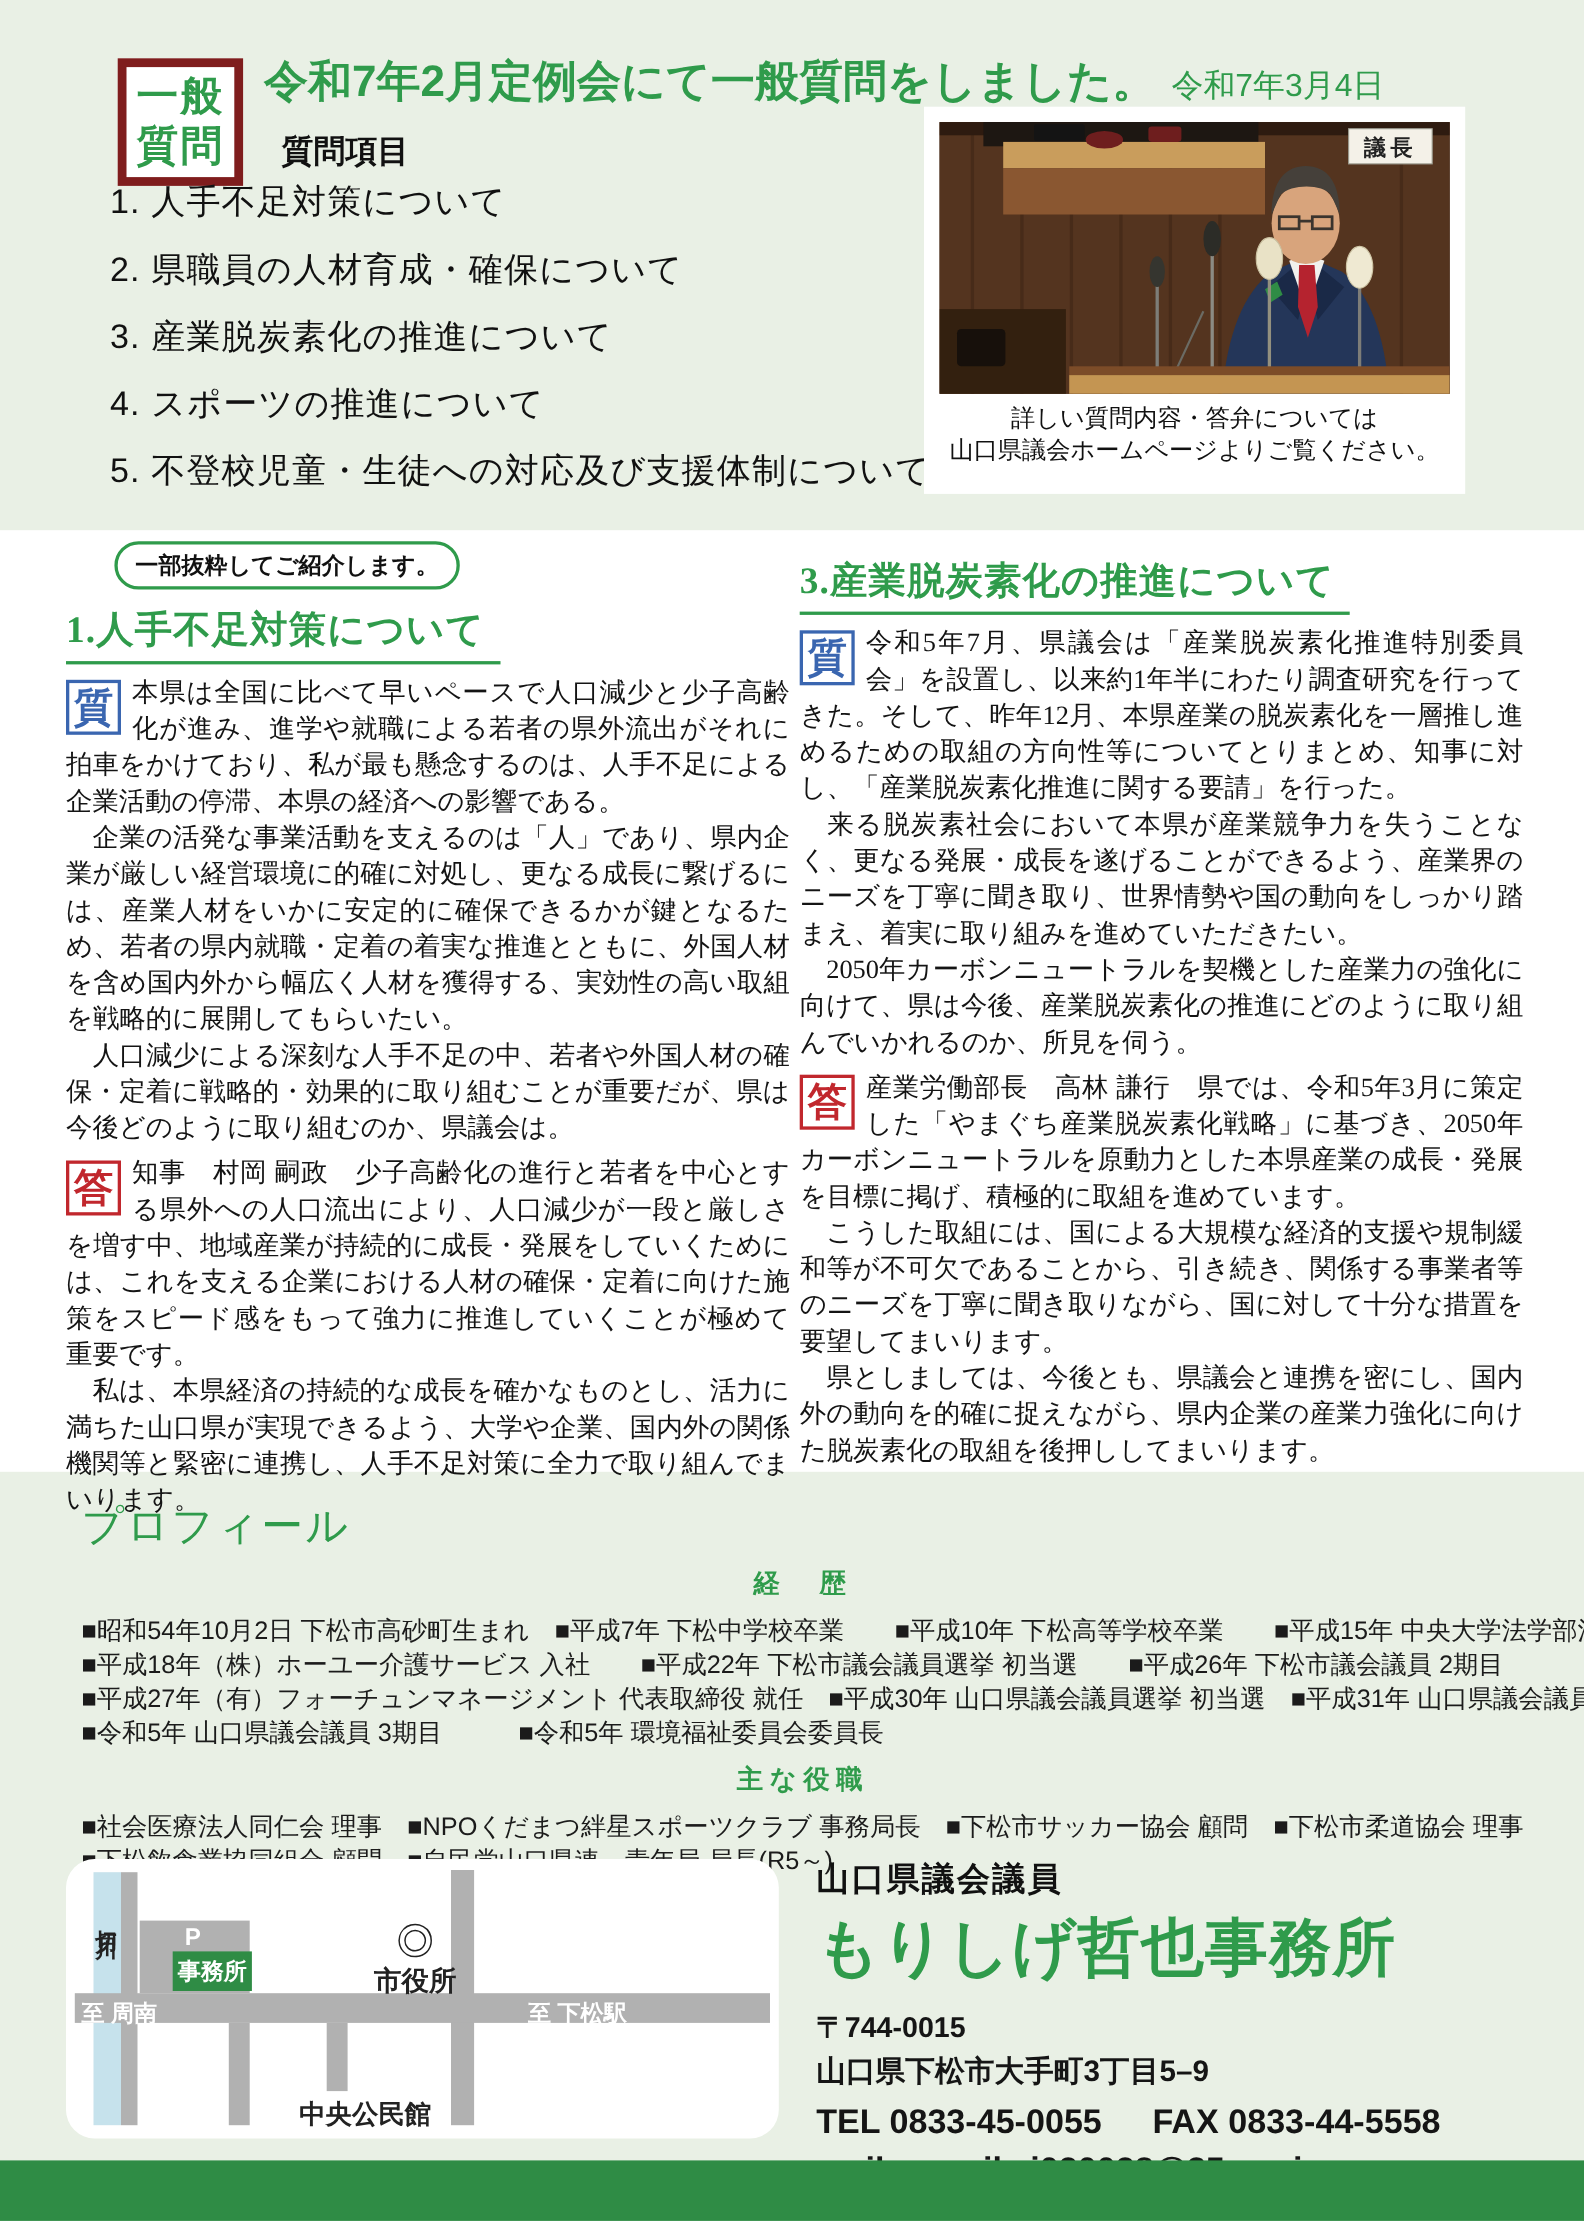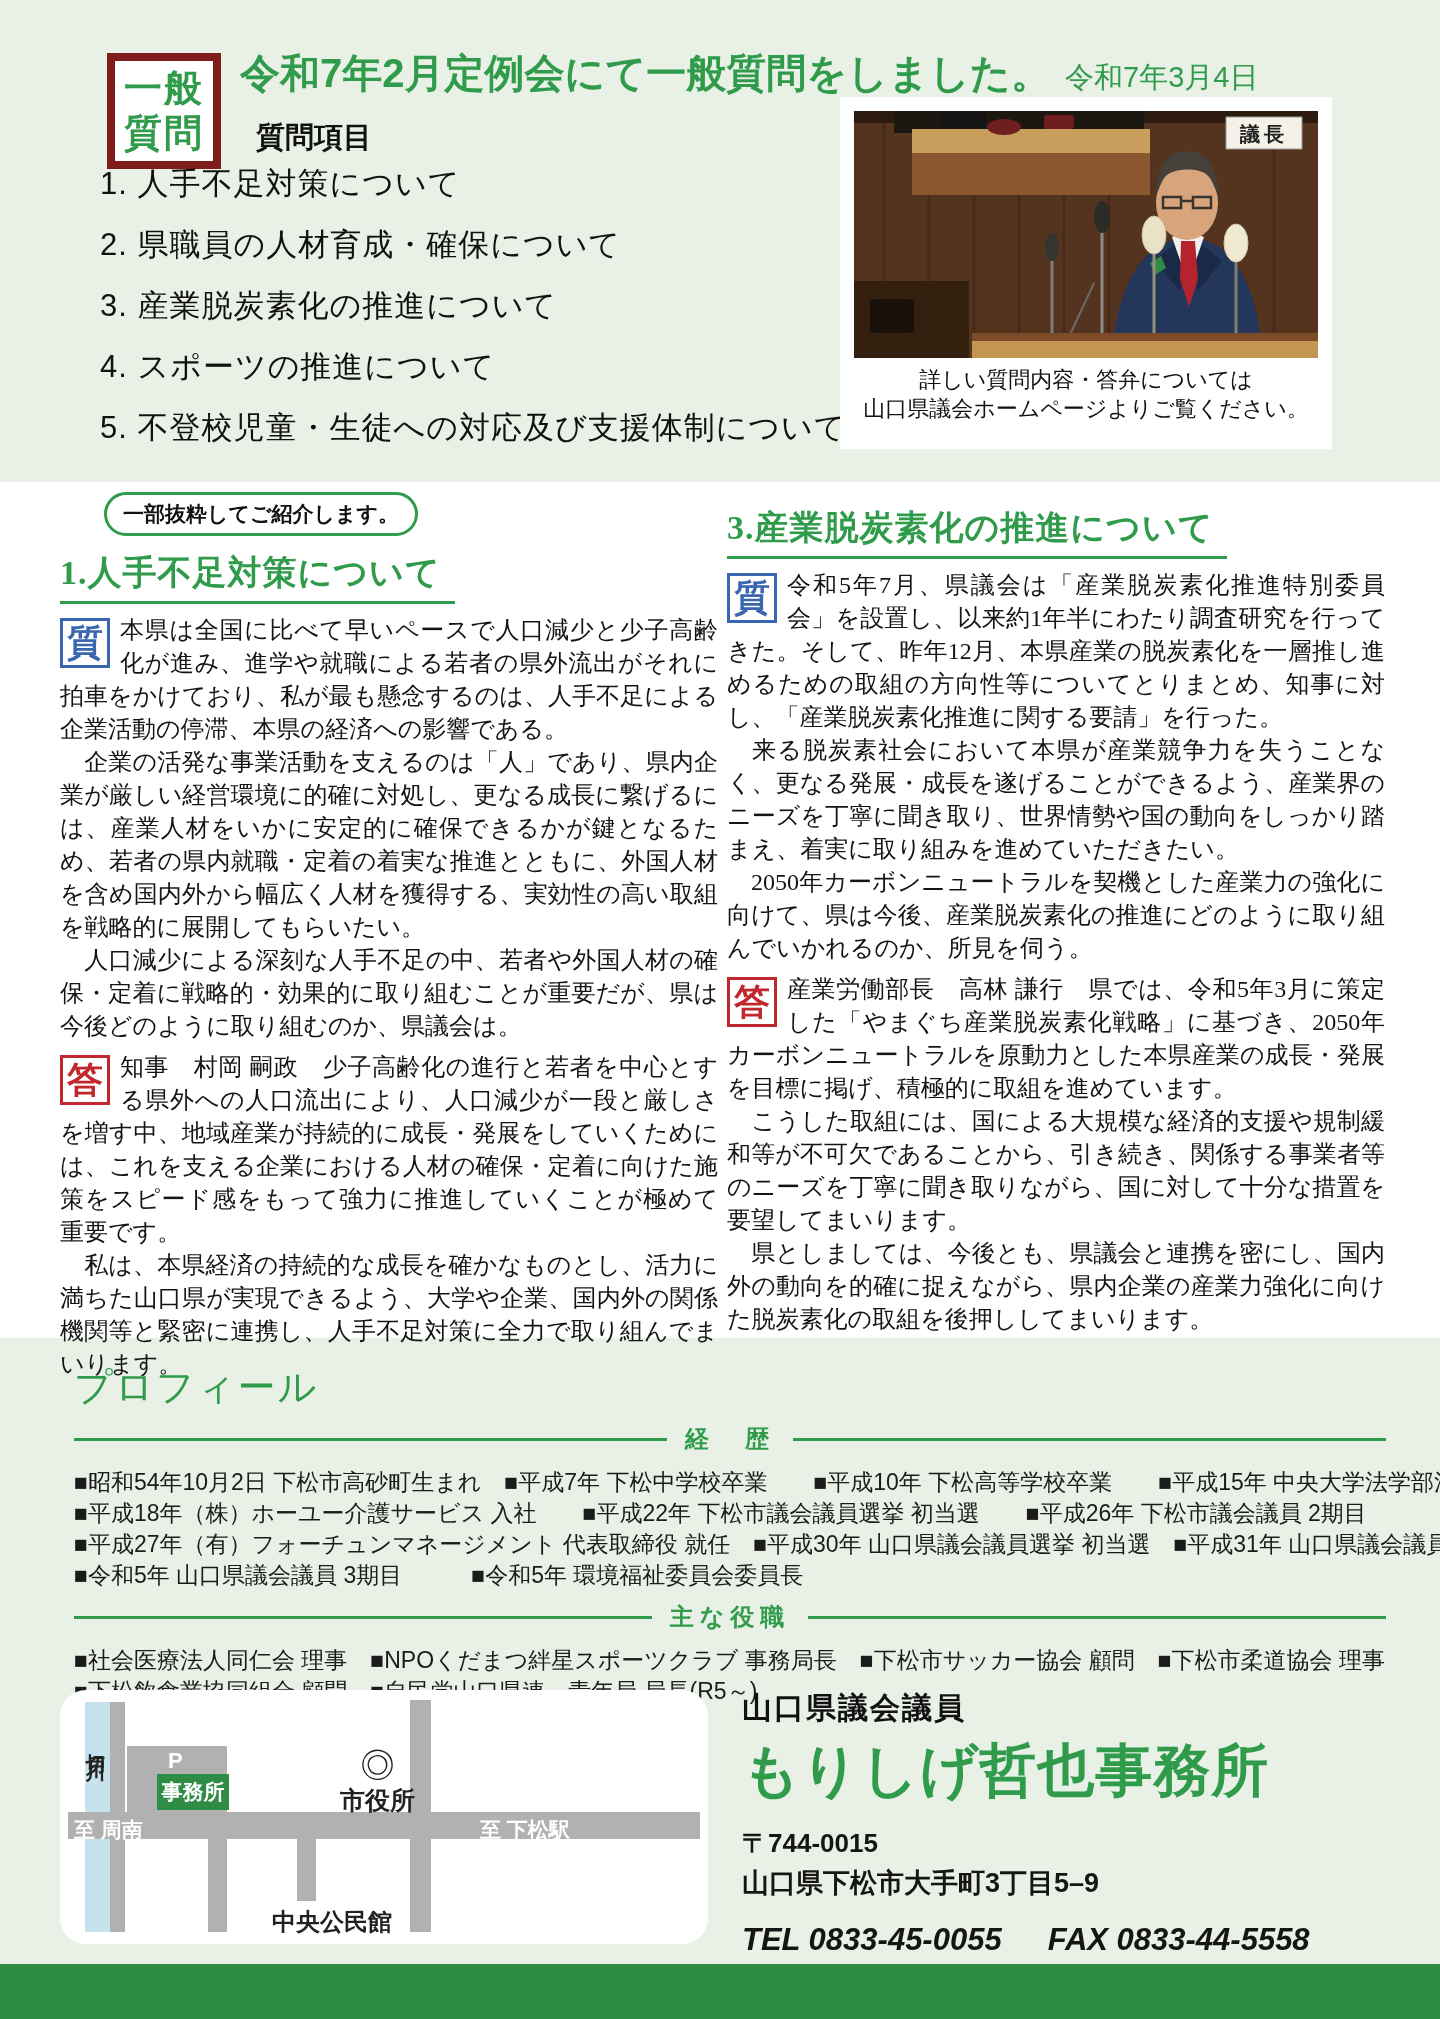--- a/index.html
+++ b/index.html
@@ -35,21 +35,21 @@
   .body-text p{margin:0;}
   .qa-label{float:left;width:50px;height:50px;box-sizing:border-box;border:3px solid;background:#fff;
             display:flex;align-items:center;justify-content:center;font-family:"Liberation Serif",serif;
             font-size:36px;font-weight:bold;margin:4px 10px 3px 0;}
   .qa-q{border-color:#3a66b0;color:#3a66b0;}
   .qa-a{border-color:#c1272d;color:#c1272d;}
 
   
   .profile{position:absolute;left:74px;top:1362px;width:1312px;}
   .profile-title{font-size:38px;font-weight:normal;color:#2f9b4b;letter-spacing:2px;}
-  .rule-row{display:flex;align-items:center;margin:10px 0 12px 0;}
+  .rule-row{display:flex;align-items:center;margin:10px 0 12px 0;flex-direction:column;}
   .rule-row .line{flex:1;height:3px;background:#2f9b4b;}
   .rule-row .lbl{color:#2f9b4b;font-size:24px;font-weight:bold;padding:0 18px;letter-spacing:6px;}
   .fact-line{font-size:23px;color:#1b1b1b;line-height:31px;white-space:nowrap;}
 
   
   .map{position:absolute;left:60px;top:1690px;width:648px;height:254px;background:#fff;border-radius:26px;overflow:hidden;}
   .map .river{position:absolute;left:25px;top:12px;width:25px;height:230px;background:#c6e2ec;}
   .map .road{position:absolute;background:#b1b1b1;}
   .map .river-label{position:absolute;left:26px;top:48px;width:24px;writing-mode:vertical-rl;
                     font-size:20px;font-weight:bold;color:#222;letter-spacing:4px;}
@@ -61,21 +61,21 @@
   .map .cityhall .name{font-size:25px;font-weight:bold;margin-top:2px;}
   .map .dir{position:absolute;top:126px;color:#fff;font-size:21px;font-weight:bold;}
   .map .hall{position:absolute;left:212px;top:216px;font-size:24px;font-weight:bold;color:#222;}
 
   
   .office{position:absolute;left:742px;top:1688px;}
   .office .role{font-size:30px;font-weight:bold;color:#111;letter-spacing:2px;}
   .office .name{font-size:57px;font-weight:bold;color:#2f9b4b;letter-spacing:1px;margin-top:4px;}
   .office .postal{font-size:26px;font-weight:bold;margin-top:16px;}
   .office .addr{font-size:27px;font-weight:bold;margin-top:4px;}
-  .office .telfax{font-size:31px;font-weight:bold;margin-top:21px;font-style:italic;}
+  .office .telfax{font-size:31px;font-weight:bold;margin-top:10px;}
   .office .telfax .fax{margin-left:46px;}
   .office .mail{font-size:31px;font-weight:bold;margin-top:8px;}
 
   .footer-bar{position:absolute;left:0;top:1964px;width:1440px;height:55px;background:#2f8c45;}
 </style>
 </head>
 <body>
 
 <div class="page">
   <div class="white-band"></div>

